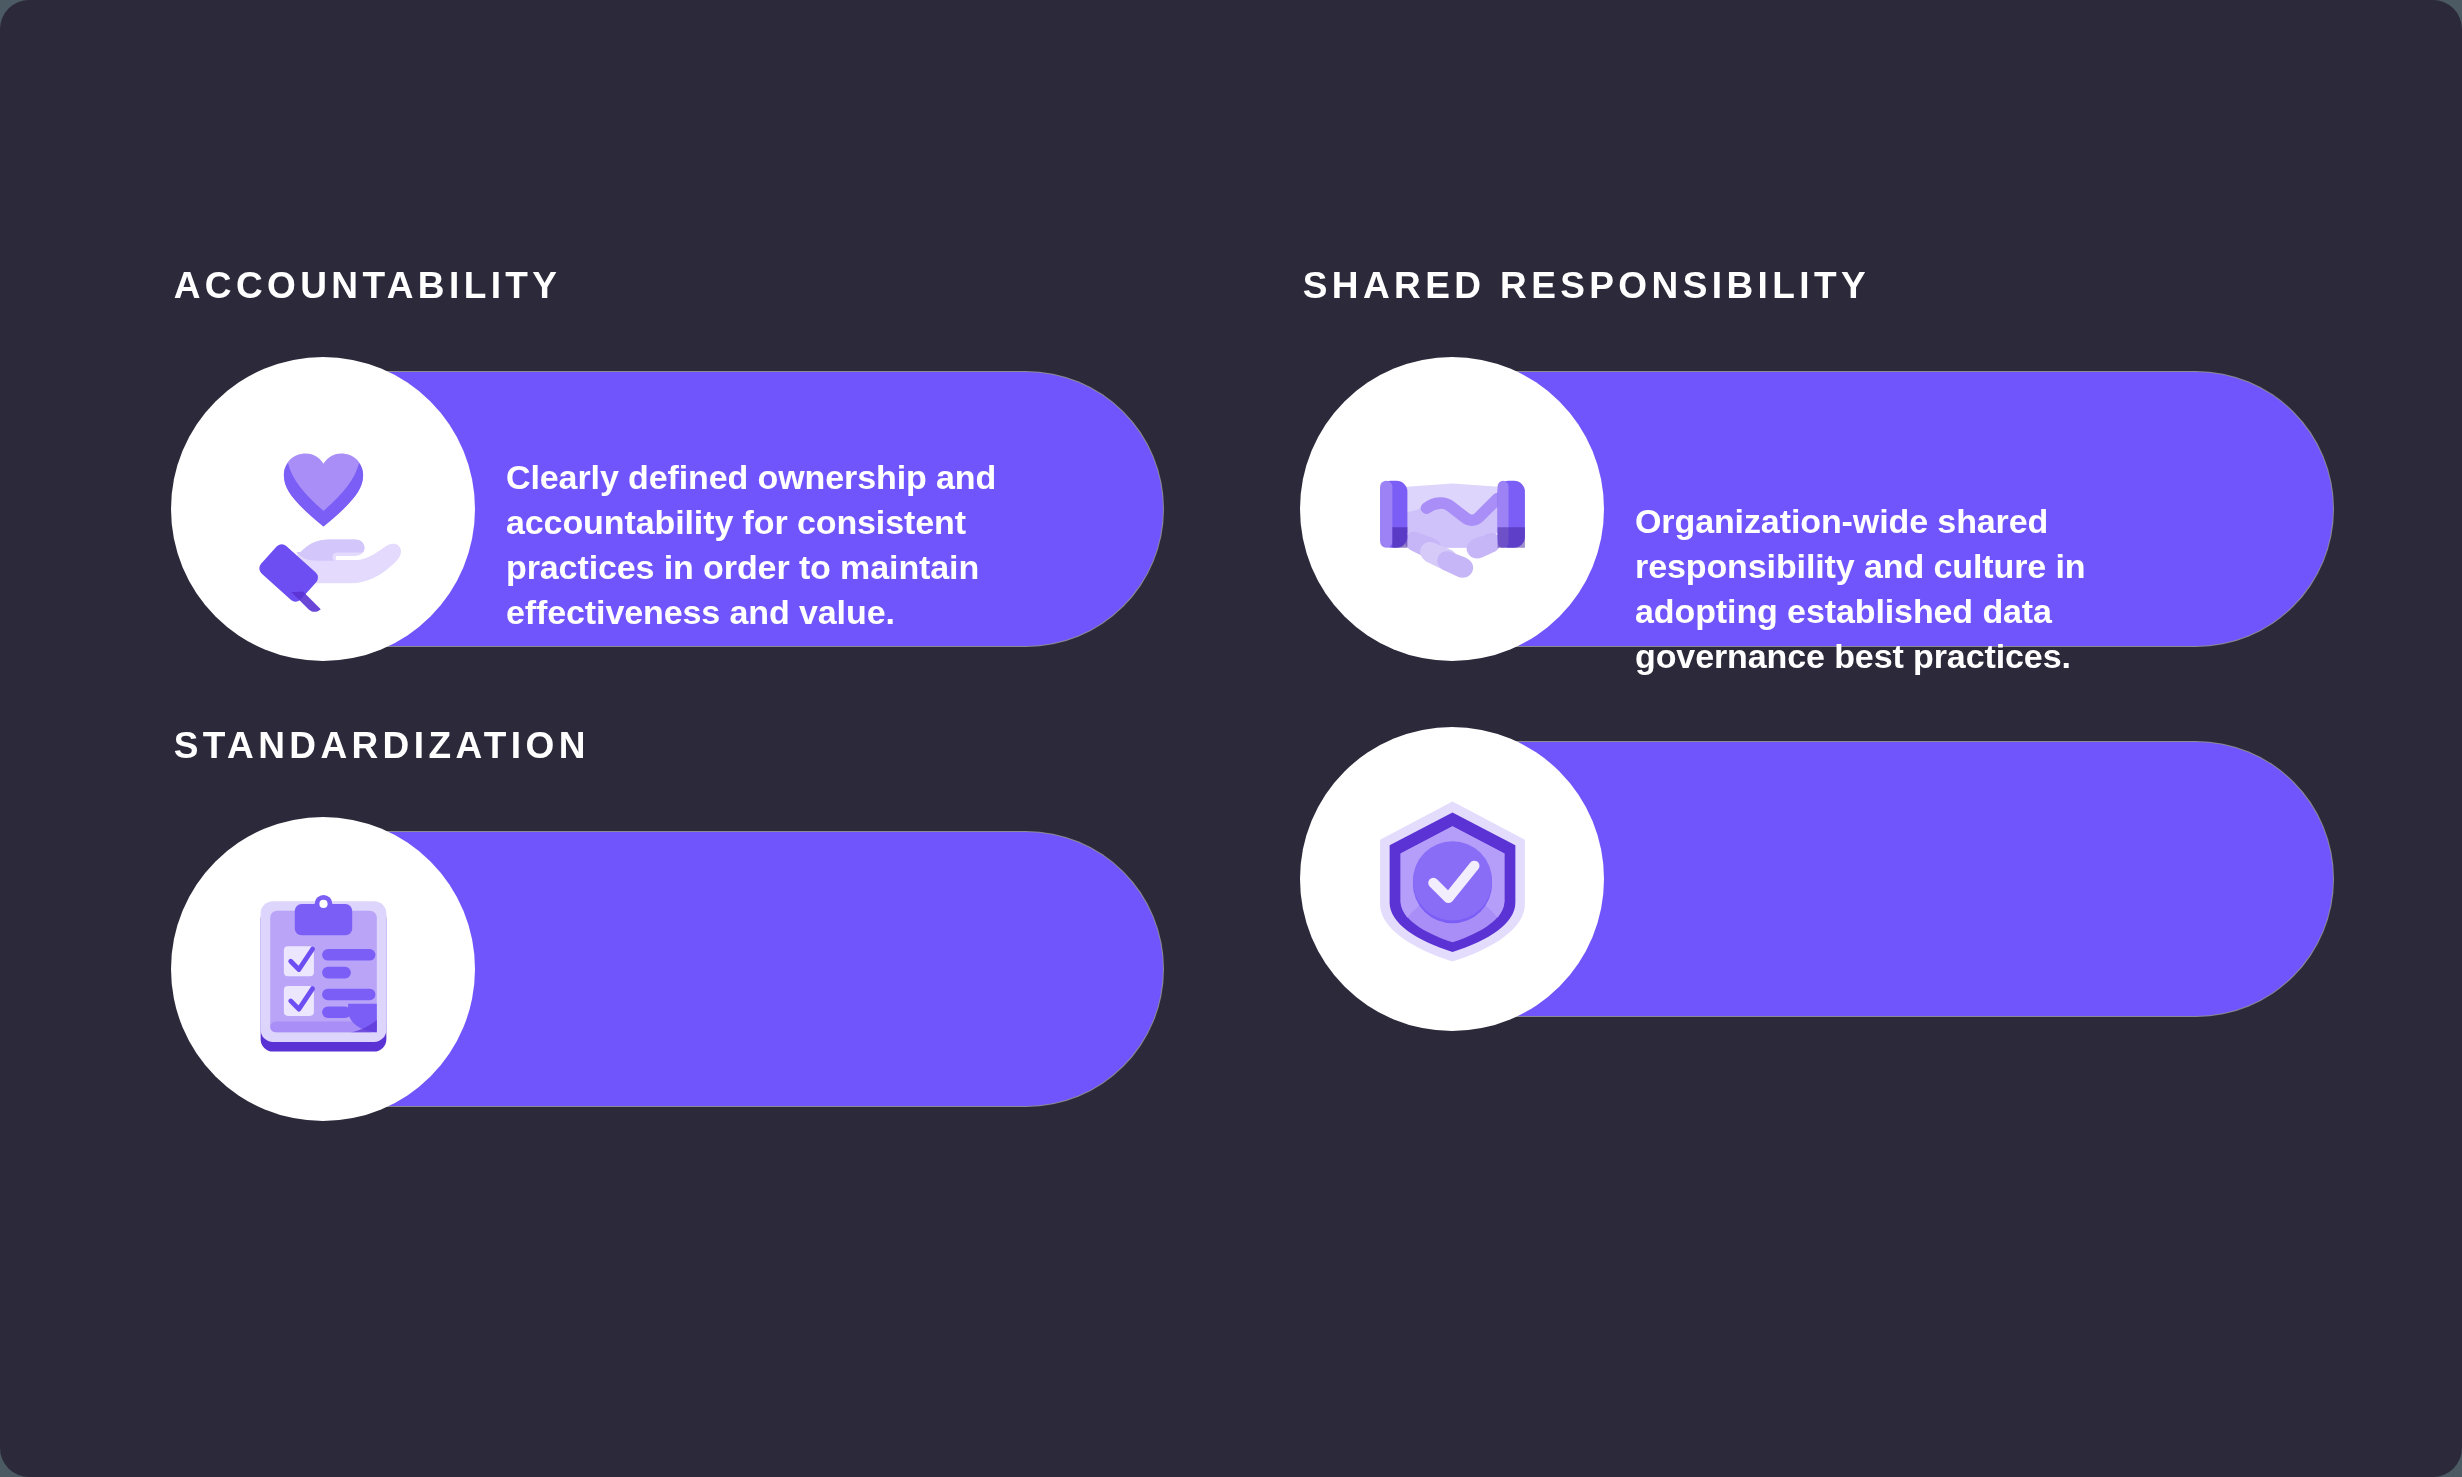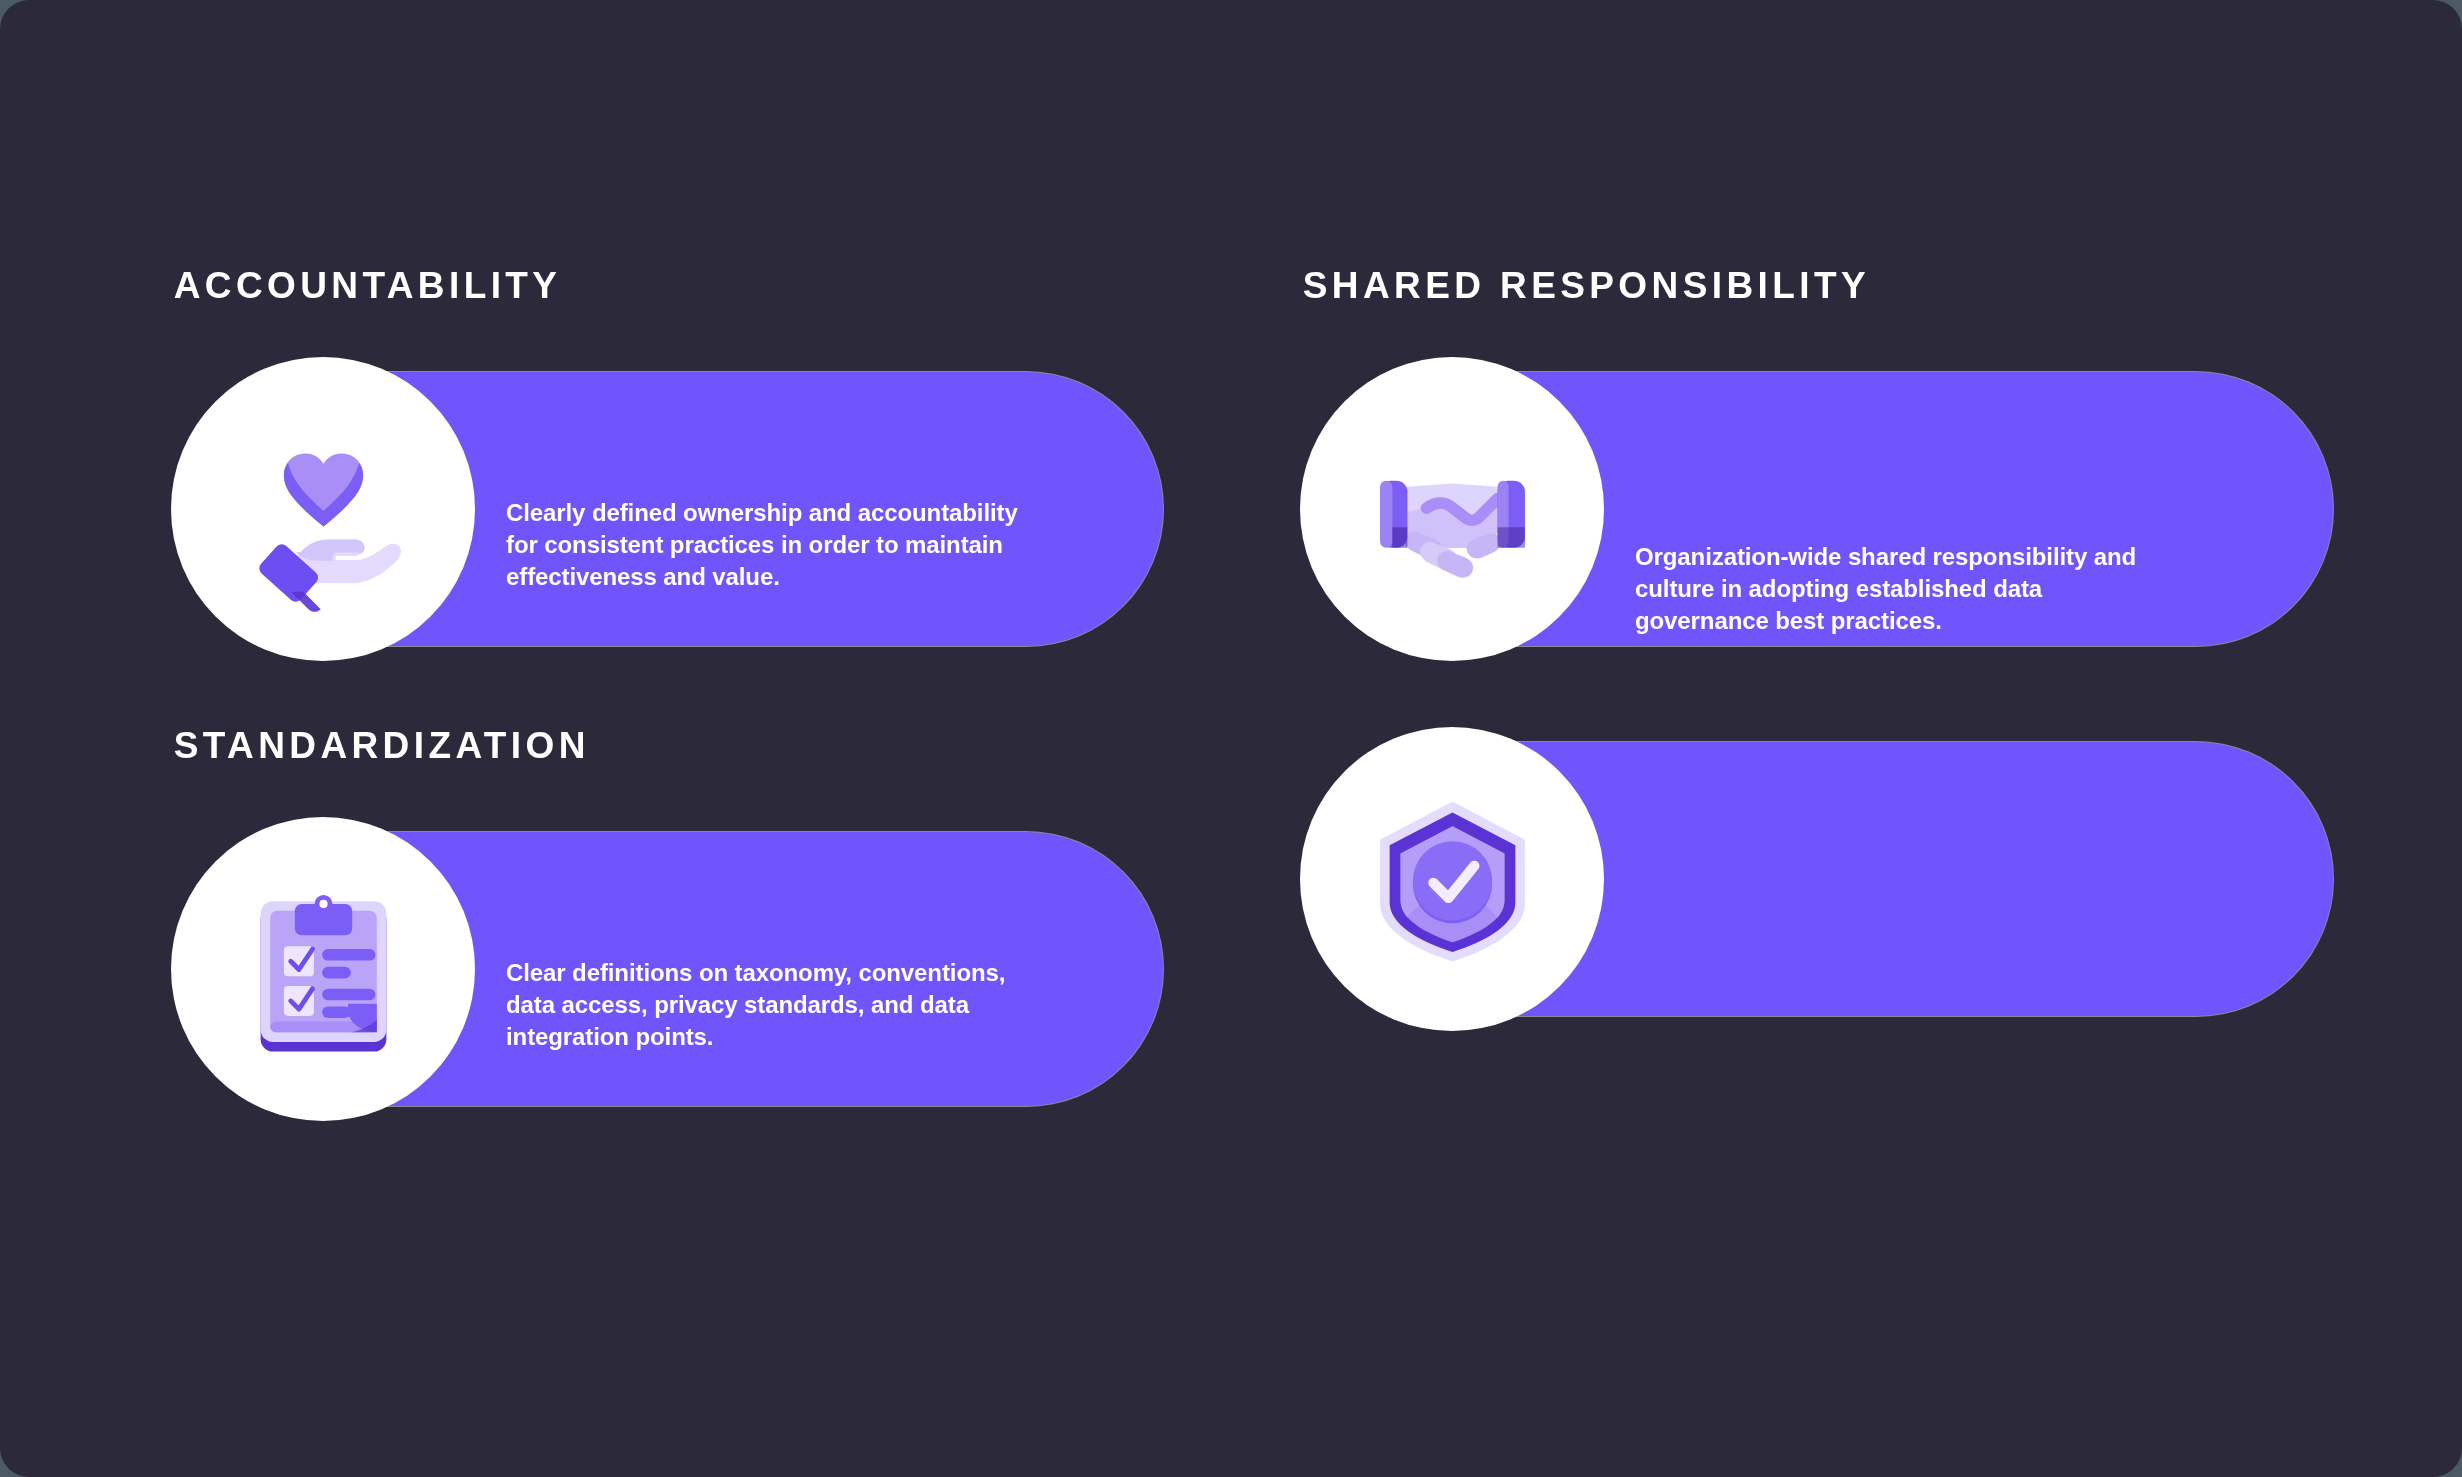--- a/index.html
+++ b/index.html
@@ -86,21 +86,21 @@
 
   .pill-text {
     position: absolute;
     left: 335px;
     top: 15px;
     height: 346px;
     display: flex;
     flex-direction: column;
     justify-content: center;
     color: #ffffff;
-    font-size: 24px;
+    font-size: 34px;
     font-weight: 700;
     line-height: 1.32;
     letter-spacing: -0.1px;
     z-index: 3;
   }
   .card-a .pill-text { width: 547px; }
   .card-b .pill-text { width: 540px; margin-top: 44px; }
   .card-c .pill-text { width: 554px; }
   .card-d .pill-text { width: 547px; }
 </style>
@@ -150,21 +150,20 @@
             <path d="M216 176 L256 176 L256 206 L216 206 Z" fill="#3f1f9c" opacity="0.5"></path>
           </svg>
         </div>
       </div>
     </div>
 
     <div class="card card-c">
       <h2 class="card-title">STANDARDIZATION</h2>
       <div class="pill-wrap">
         <div class="pill"></div>
-        <div class="pill-text">Clear definitions on taxonomy, conventions, data access, privacy standards, and data integration points.</div>
         <div class="icon-circle">
           <svg width="205" height="205" viewBox="0 0 300 300">
             <rect x="58" y="58" width="184" height="212" rx="18" fill="#5b33d4"></rect>
             <rect x="58" y="50" width="184" height="206" rx="18" fill="#ded5fc"></rect>
             <rect x="72" y="64" width="156" height="178" rx="10" fill="#b9a4f8"></rect>
             <rect x="72" y="226" width="156" height="16" rx="8" fill="#a98ef7"></rect>
             <rect x="108" y="54" width="84" height="46" rx="10" fill="#7b5ef5"></rect>
             <circle cx="150" cy="54" r="13" fill="#7b5ef5"></circle>
             <circle cx="150" cy="54" r="6" fill="#ffffff"></circle>
             <rect x="92" y="116" width="44" height="44" rx="6" fill="#ece6fe"></rect>

